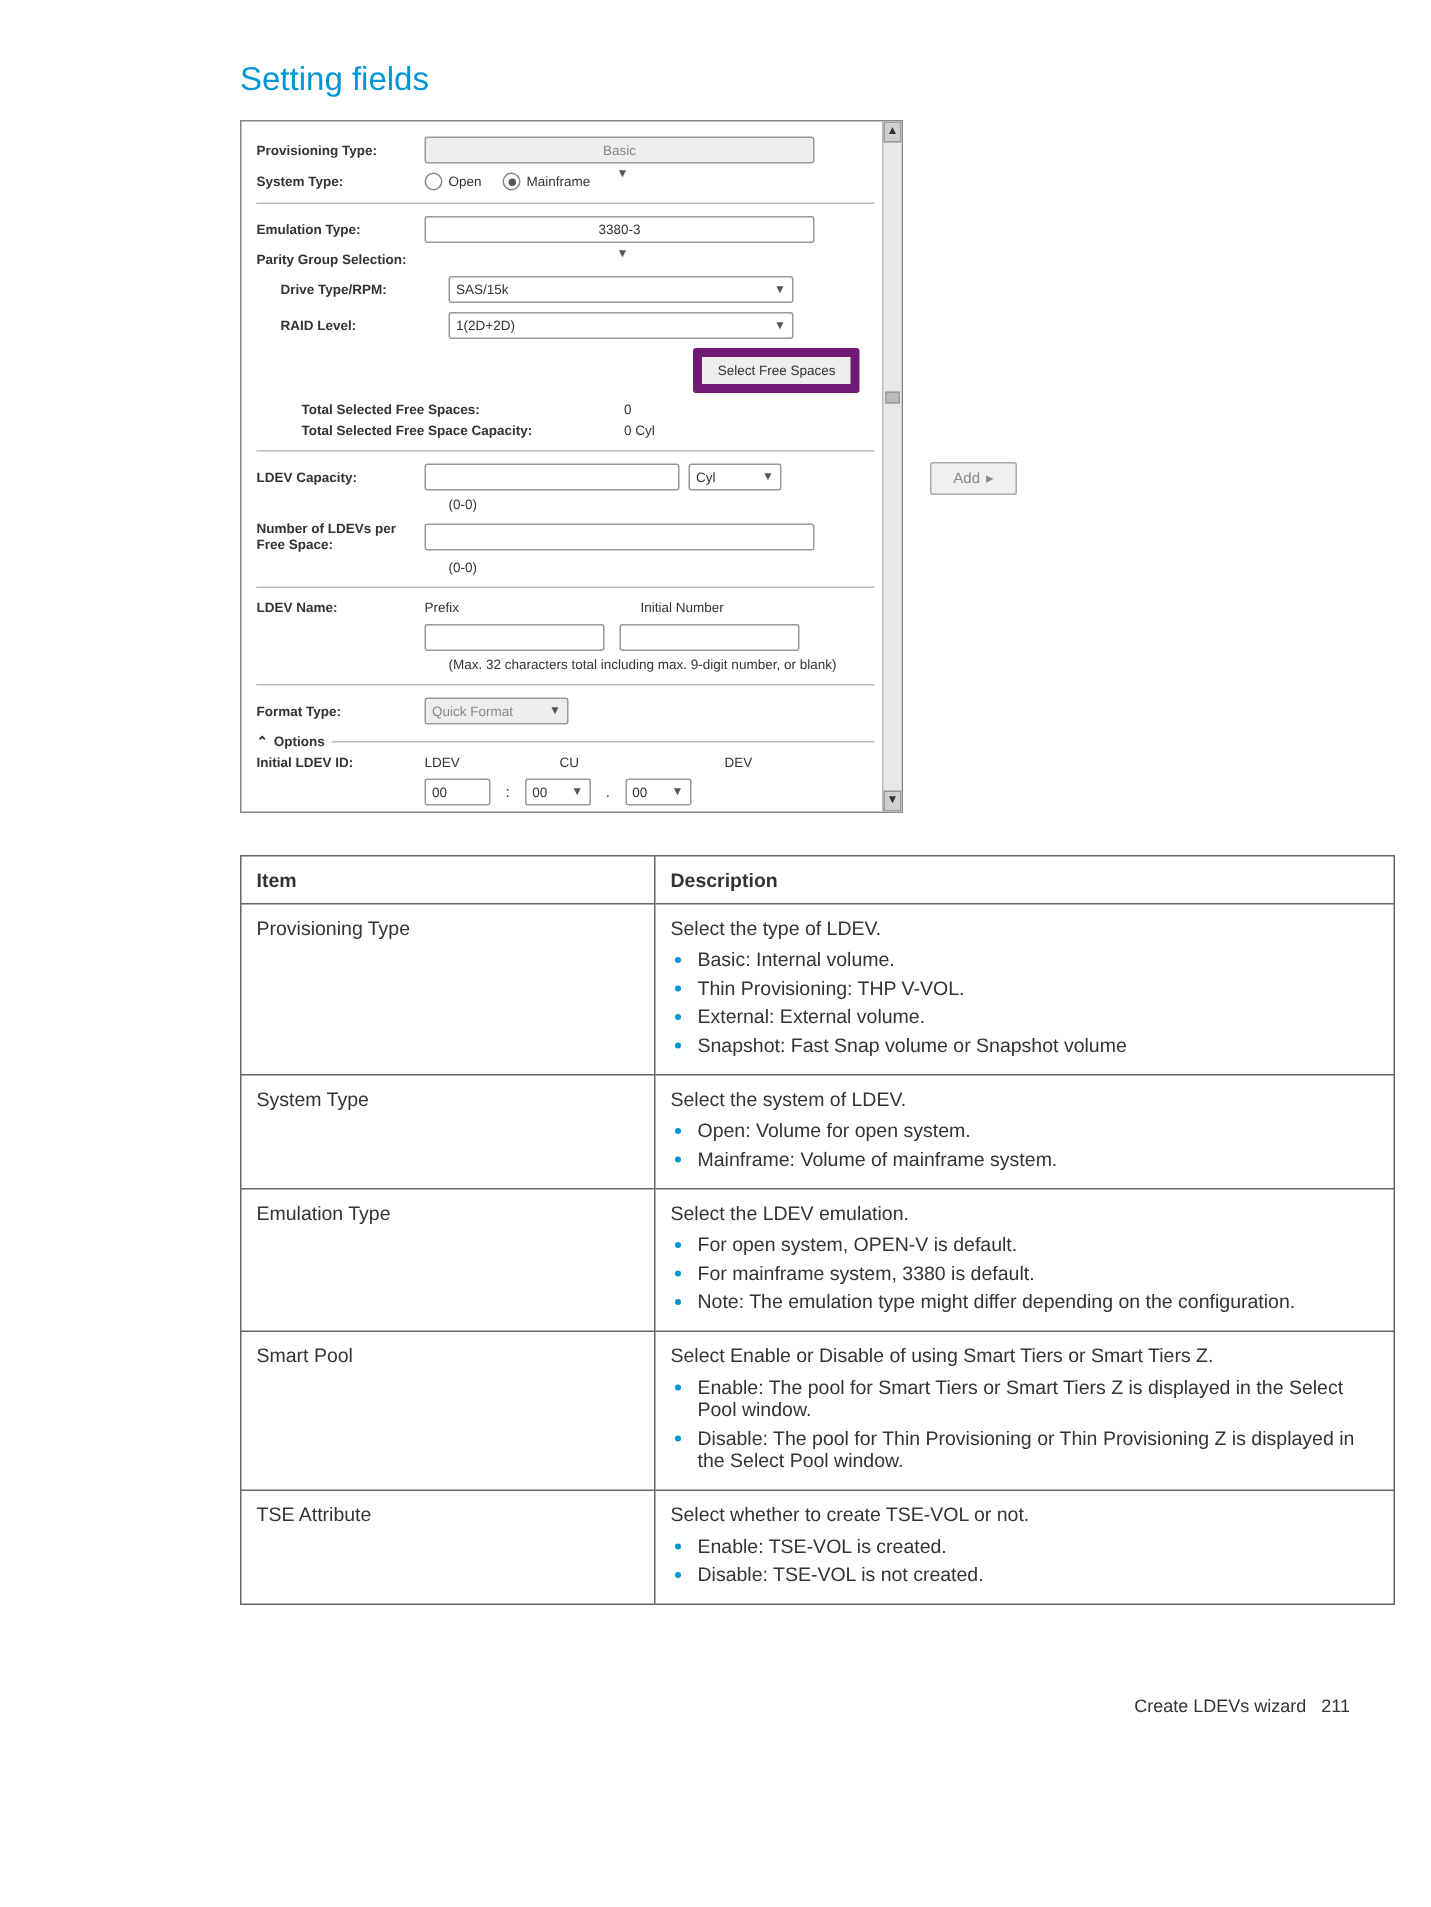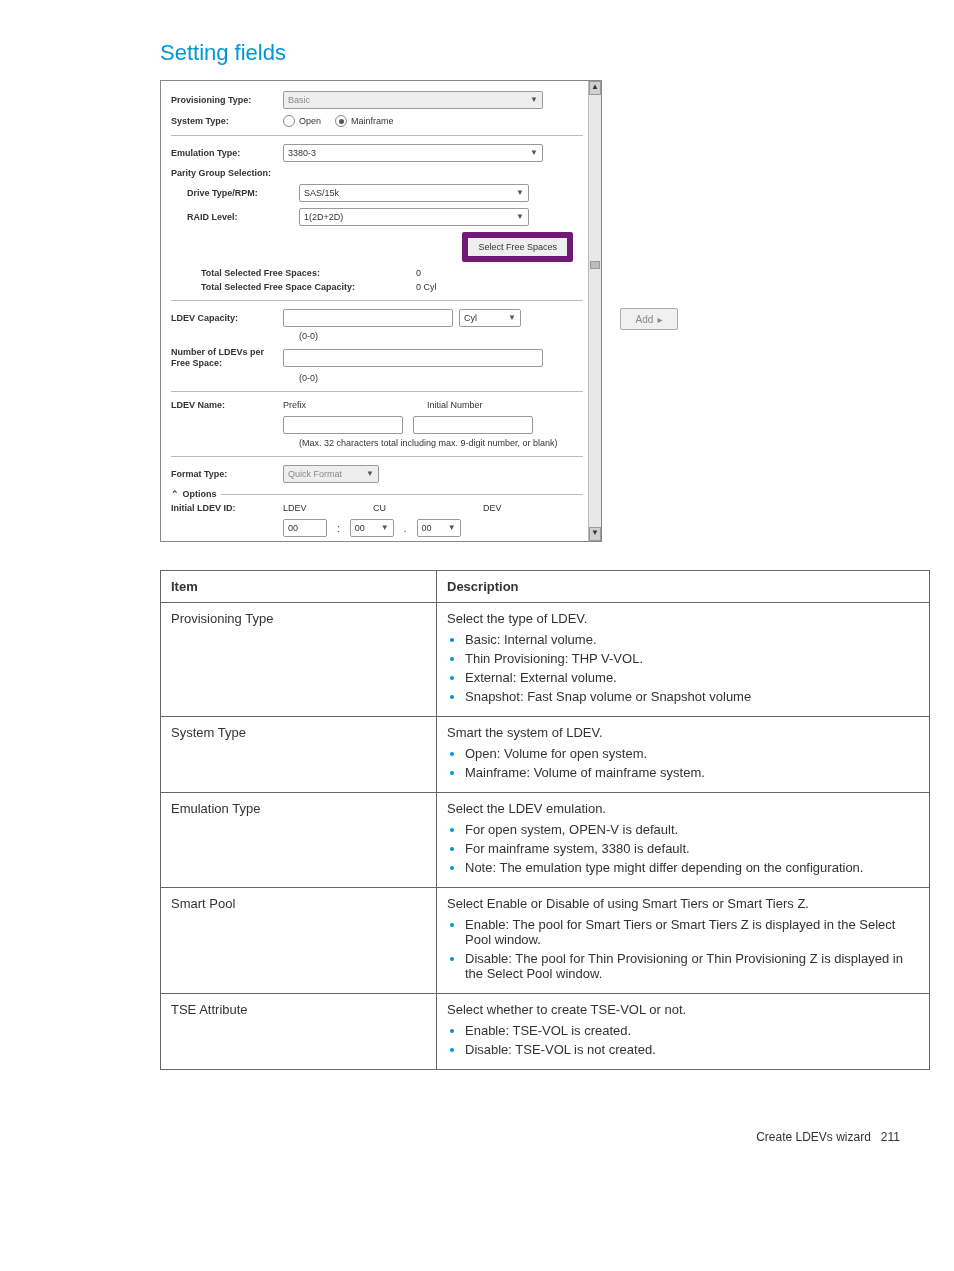--- a/index.html
+++ b/index.html
@@ -77,21 +77,21 @@
     font-size: 9px;
     border-radius: 2px;
     display:inline-flex;
     align-items:center;
     justify-content:space-between;
   }
   .sel.disabled { background:#eee; color:#888;}
   .caret {
     font-size:8px; color:#555; margin-left:4px;
   }
-  .wide { width: 250px; }
+  .wide { width: 250px; flex-direction: column; }
   .w220 { width: 220px;}
   .w60  { width: 52px; }
   .w90  { width: 86px;}
   .w40  { width: 34px;}
   .radio {
     display:inline-flex; align-items:center; margin-right:14px; font-size:9px;
   }
   .radio .dot {
     width:10px; height:10px; border:1px solid #888; border-radius:50%;
     margin-right:4px; display:inline-flex; align-items:center; justify-content:center;
@@ -320,21 +320,21 @@
             <li>Basic: Internal volume.</li>
             <li>Thin Provisioning: THP V-VOL.</li>
             <li>External: External volume.</li>
             <li>Snapshot: Fast Snap volume or Snapshot volume</li>
           </ul>
         </td>
       </tr>
       <tr>
         <td>System Type</td>
         <td>
-          <div>Smart the system of LDEV.</div>
+          <div>Select the system of LDEV.</div>
           <ul class="blue">
             <li>Open: Volume for open system.</li>
             <li>Mainframe: Volume of mainframe system.</li>
           </ul>
         </td>
       </tr>
       <tr>
         <td>Emulation Type</td>
         <td>
           <div>Select the LDEV emulation.</div>

